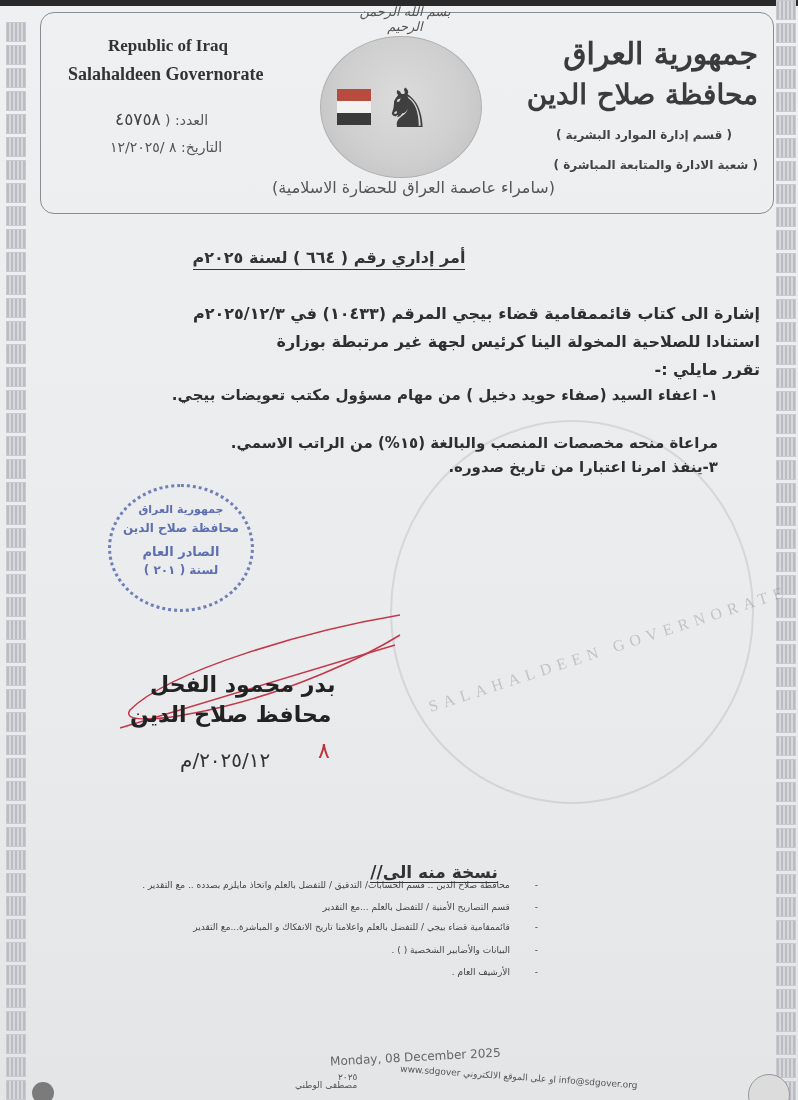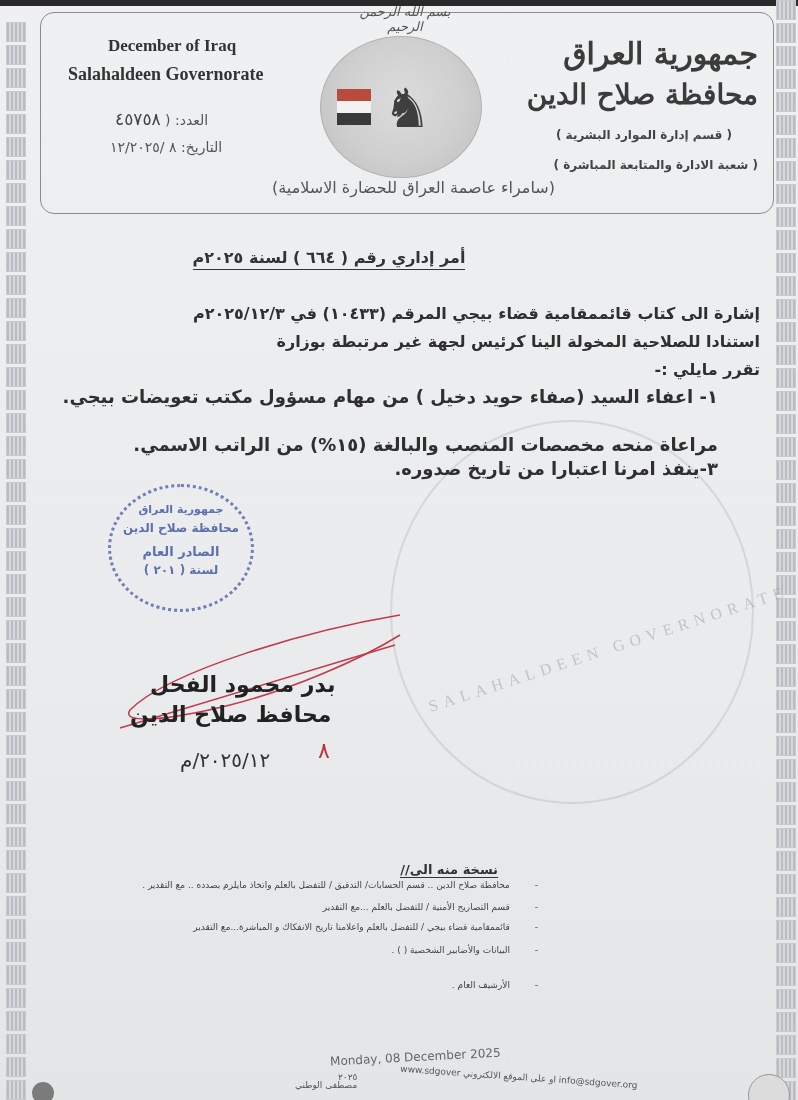--- a/index.html
+++ b/index.html
@@ -29,49 +29,49 @@
   .logo{position:absolute;left:320px;top:36px;width:160px;height:140px;border-radius:50%;background:radial-gradient(circle at 50% 45%,#dcdcdc 0%,#cfcfcf 55%,#bdbdbd 100%);border:1px solid #b0b0b0;}
   .logo .flag{position:absolute;left:16px;top:52px;width:34px;height:36px;background:linear-gradient(180deg,#b74b3e 0 33%,#f2f2f2 33% 66%,#3a3a3a 66%);}
   .logo .rider{position:absolute;left:62px;top:40px;font-size:54px;color:#3f3f3f;}
   
   .order-title{position:absolute;top:248px;left:0;width:658px;text-align:center;font-size:16px;font-weight:bold;color:#333;direction:rtl;}
   .order-title span{border-bottom:1.5px solid #333;padding-bottom:2px;}
   .para{position:absolute;right:38px;font-size:16px;font-weight:bold;color:#2f2f2f;direction:rtl;white-space:nowrap;}
   .p1{top:304px;}
   .p2{top:332px;}
   .p3{top:360px;}
-  .item{position:absolute;right:80px;font-size:18px;font-weight:bold;color:#2f2f2f;direction:rtl;white-space:nowrap;}
+  .item{position:absolute;right:80px;font-size:15px;font-weight:bold;color:#2f2f2f;direction:rtl;white-space:nowrap;}
   .i1{top:386px;}
   .i2{top:410px;right:40px;}
   .i2b{top:434px;right:80px;}
   .i3{top:458px;}
   
   .stamp{position:absolute;left:108px;top:484px;width:140px;height:122px;border:3px dotted #6f7fb8;border-radius:50%;color:#5e6fb0;text-align:center;font-weight:bold;direction:rtl;}
   .stamp div{font-size:12px;line-height:18px;}
   .stamp .s1{margin-top:14px;font-size:11px;}
   .stamp .s3{margin-top:6px;font-size:13px;}
   
   .watermark{position:absolute;left:390px;top:420px;width:360px;height:380px;border:2px solid rgba(150,150,150,0.25);border-radius:50%;}
   .wm-text{position:absolute;left:420px;top:640px;font-family:"Liberation Serif",serif;font-size:16px;letter-spacing:6px;color:rgba(120,120,120,0.35);transform:rotate(-18deg);}
   
   .sig{position:absolute;font-size:22px;font-weight:bold;color:#222;direction:rtl;}
   .sig-1{top:672px;left:150px;}
   .sig-2{top:702px;left:130px;}
   .sig-date{position:absolute;top:748px;left:180px;font-size:20px;color:#333;direction:rtl;}
   .sig-mark{position:absolute;top:738px;left:318px;font-size:22px;color:#c0333b;}
   .scribble{position:absolute;left:110px;top:610px;width:300px;height:120px;}
   
-  .cc-title{position:absolute;top:862px;right:300px;font-size:13px;font-weight:bold;color:#333;direction:rtl;border-bottom:1.5px solid #333;}
+  .cc-title{position:absolute;top:862px;right:300px;font-size:17px;font-weight:bold;color:#333;direction:rtl;border-bottom:1.5px solid #333;}
   .cc-item{position:absolute;right:260px;font-size:9px;color:#444;direction:rtl;white-space:nowrap;}
   .cc-item::before{content:"- ";margin-left:22px;}
   .cc1{top:880px;}
   .cc2{top:902px;}
   .cc3{top:922px;}
   .cc4{top:945px;}
-  .cc5{top:967px;margin-top:13px;}
+  .cc5{top:967px;}
   
   .ftr-date{position:absolute;top:1050px;left:330px;font-size:12px;color:#666;transform:rotate(-3deg);}
   .ftr-contact{position:absolute;top:1072px;left:400px;font-size:9px;color:#555;transform:rotate(4deg);direction:rtl;}
   .ftr-year{position:absolute;top:1072px;left:338px;font-size:9px;color:#555;}
   .ftr-name{position:absolute;top:1080px;left:295px;font-size:9px;color:#555;}
   .seal{position:absolute;left:748px;top:1074px;width:40px;height:40px;border-radius:50%;border:1.5px solid #999;background:#dcdcdc;}
   .dot{position:absolute;left:32px;top:1082px;width:22px;height:22px;border-radius:50%;background:#7b7b7b;}
 </style>
 </head>
 <body>
@@ -174,21 +174,21 @@
       <div class="chip"></div>
       <div class="chip"></div>
       <div class="chip"></div>
       <div class="chip"></div>
       <div class="chip"></div>
       <div class="chip"></div>
     </div>
 
   <div class="hdr"></div>
   <div class="basmala">بسم الله الرحمن الرحيم</div>
-  <div class="en-title en-1">December of Iraq</div>
+  <div class="en-title en-1">Republic of Iraq</div>
   <div class="en-title en-2">Salahaldeen Governorate</div>
 
   <div class="ref-line ref-num">
     <span>العدد: (</span>
     <span style="font-size:17px;color:#444;">٤٥٧٥٨</span>
   </div>
   <div class="ref-line ref-date">
     <span>التاريخ: ٨</span>
     <span>/١٢/٢٠٢٥</span>
   </div>

